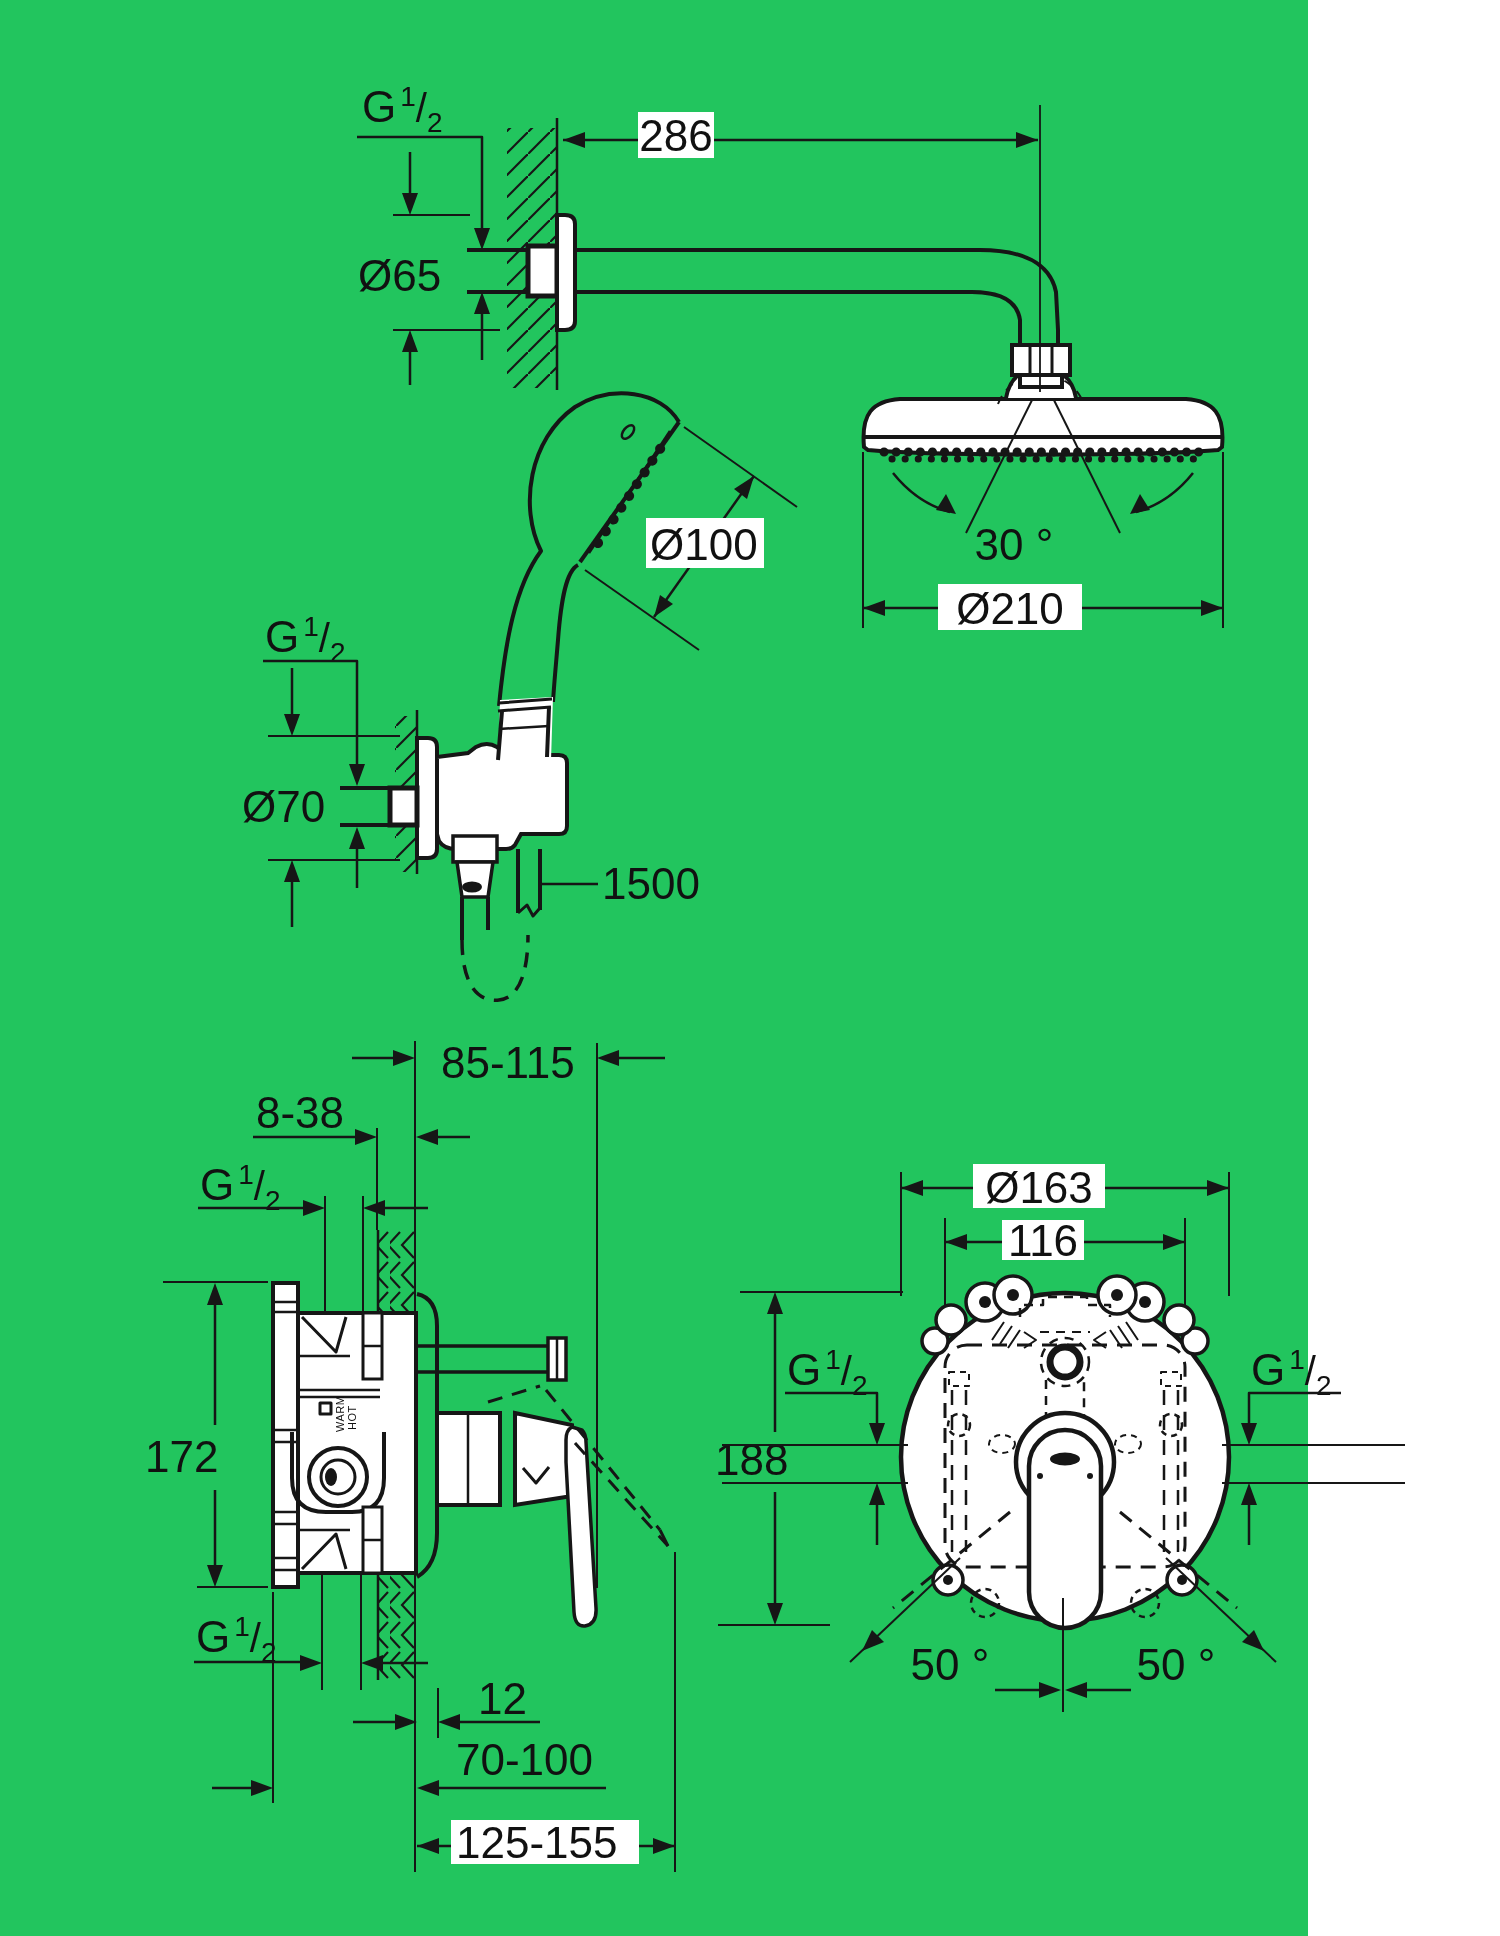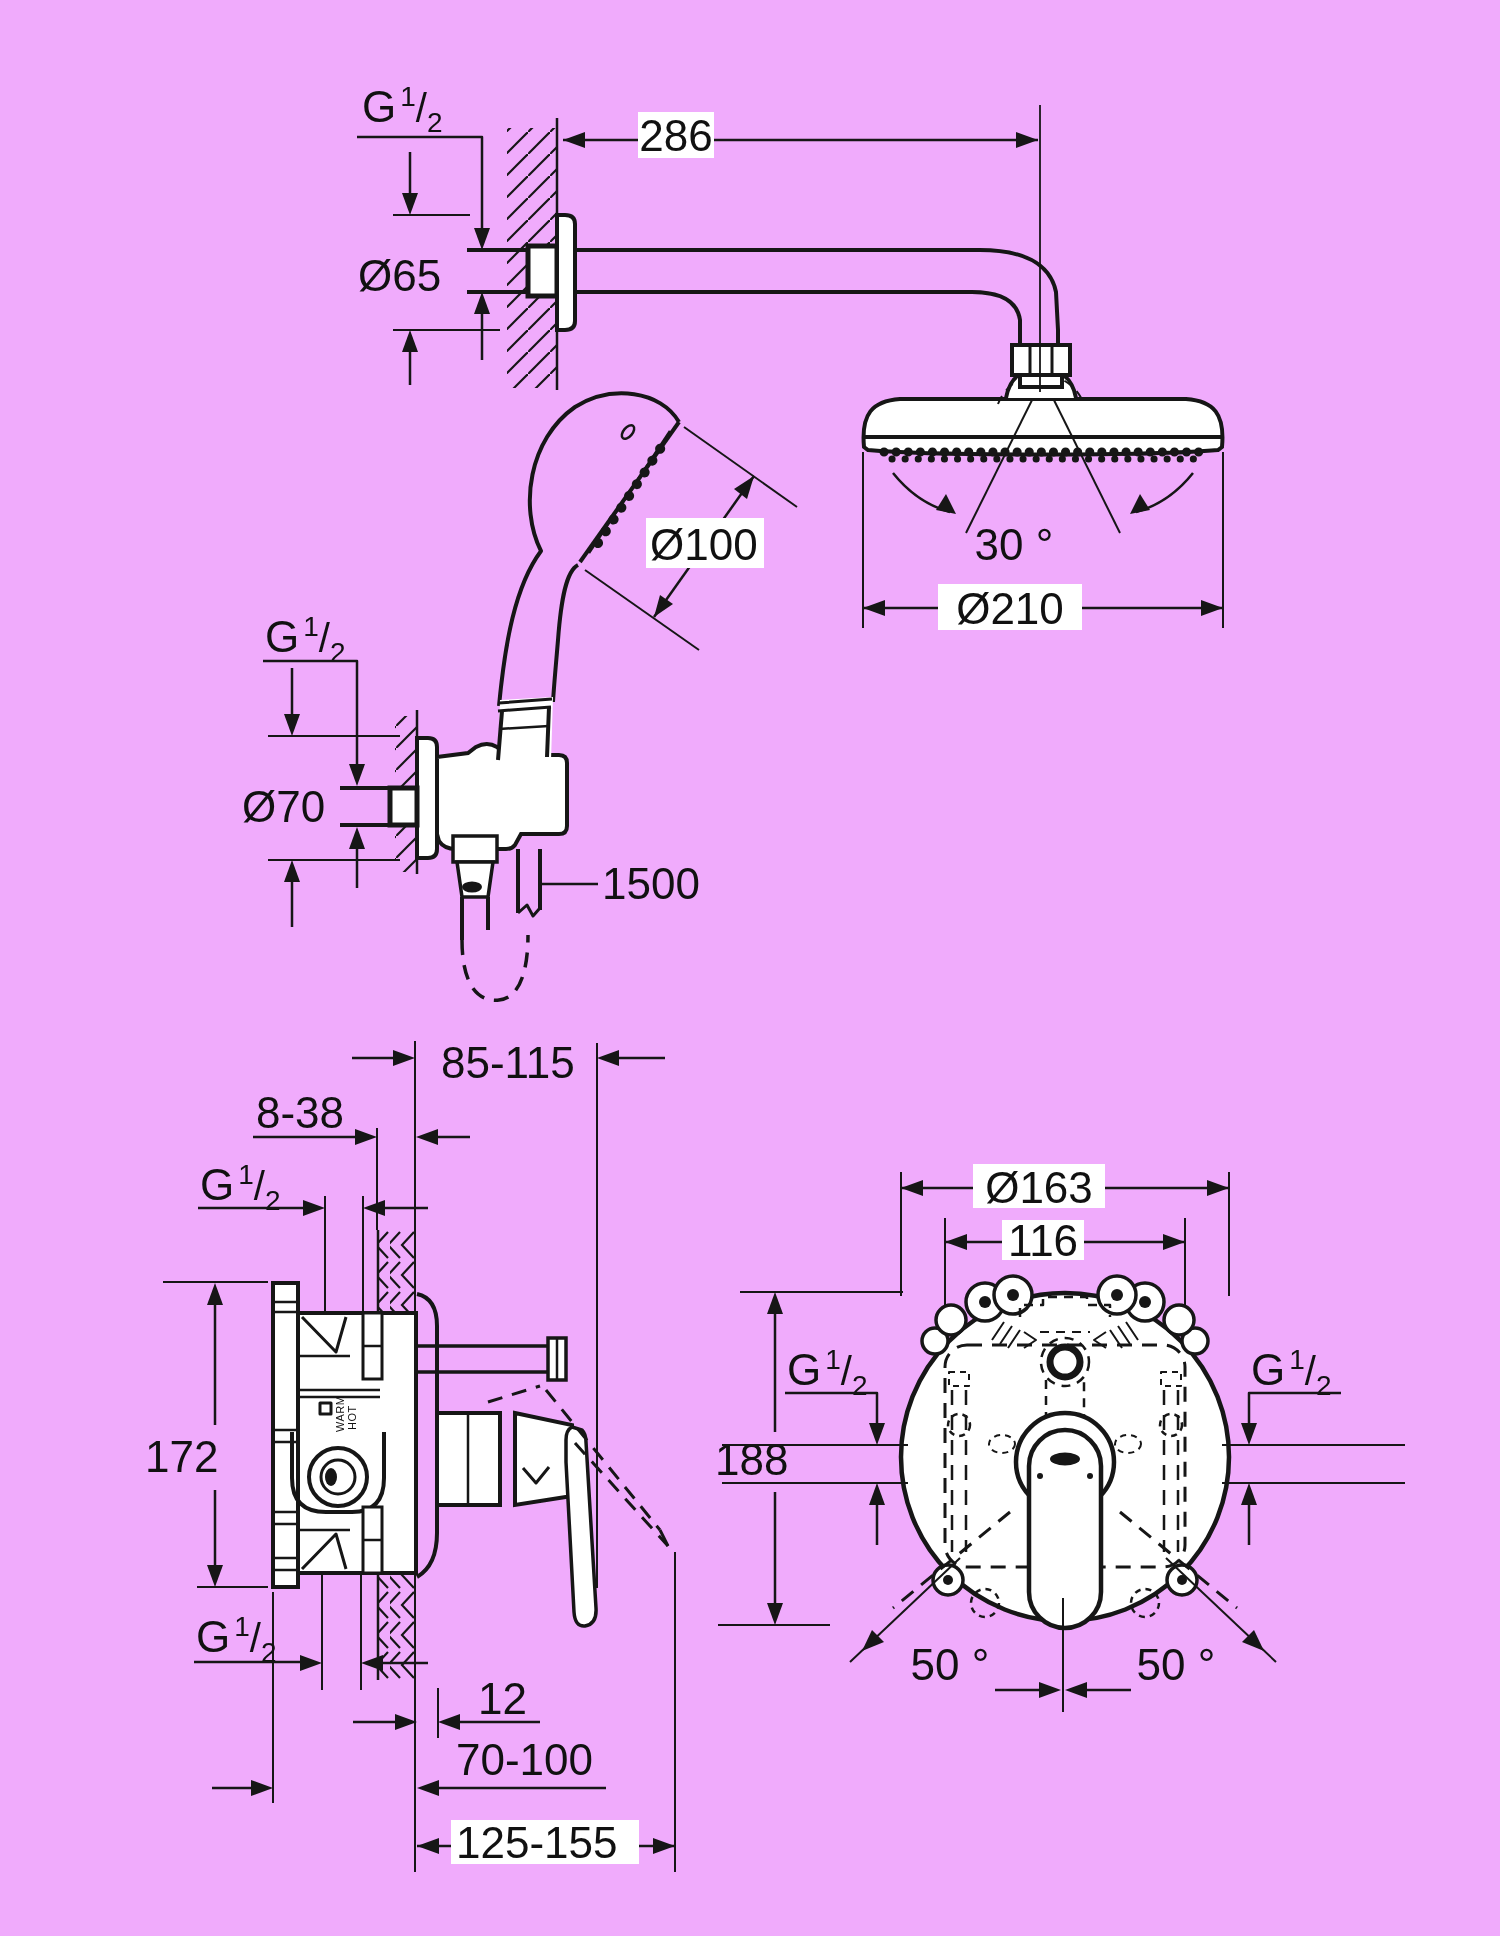--- a/index.html
+++ b/index.html
@@ -1,17 +1,17 @@
 <!DOCTYPE html>
 <html><head>
 <meta charset="utf-8">
 <style>
   :root{ --ink:#161616; }
   html,body{margin:0;padding:0;background:#fff;}
-  .page{width:1500px;height:1936px;background:#f0abfc;position:relative;text-decoration:underline;}
+  .page{width:1308px;height:1936px;background:#22c55e;position:relative;text-decoration:underline;}
   svg{display:block;}
   .ln{fill:none;stroke:var(--ink);stroke-linecap:butt;stroke-linejoin:round;}
   .s18{stroke-width:1.8}.s2{stroke-width:2}.s25{stroke-width:2.5}.s3{stroke-width:3}
   .s35{stroke-width:3.5}.s4{stroke-width:4}.s45{stroke-width:4.5}.s5{stroke-width:5}.s7{stroke-width:7}
   .wf{fill:#fff;stroke:var(--ink);}
   .blk{fill:var(--ink);stroke:none;}
   .dshA{stroke-dasharray:15 10}
   .dshB{stroke-dasharray:9 7}
   .dshC{stroke-dasharray:6 5}
   .dots{stroke-linecap:round}

